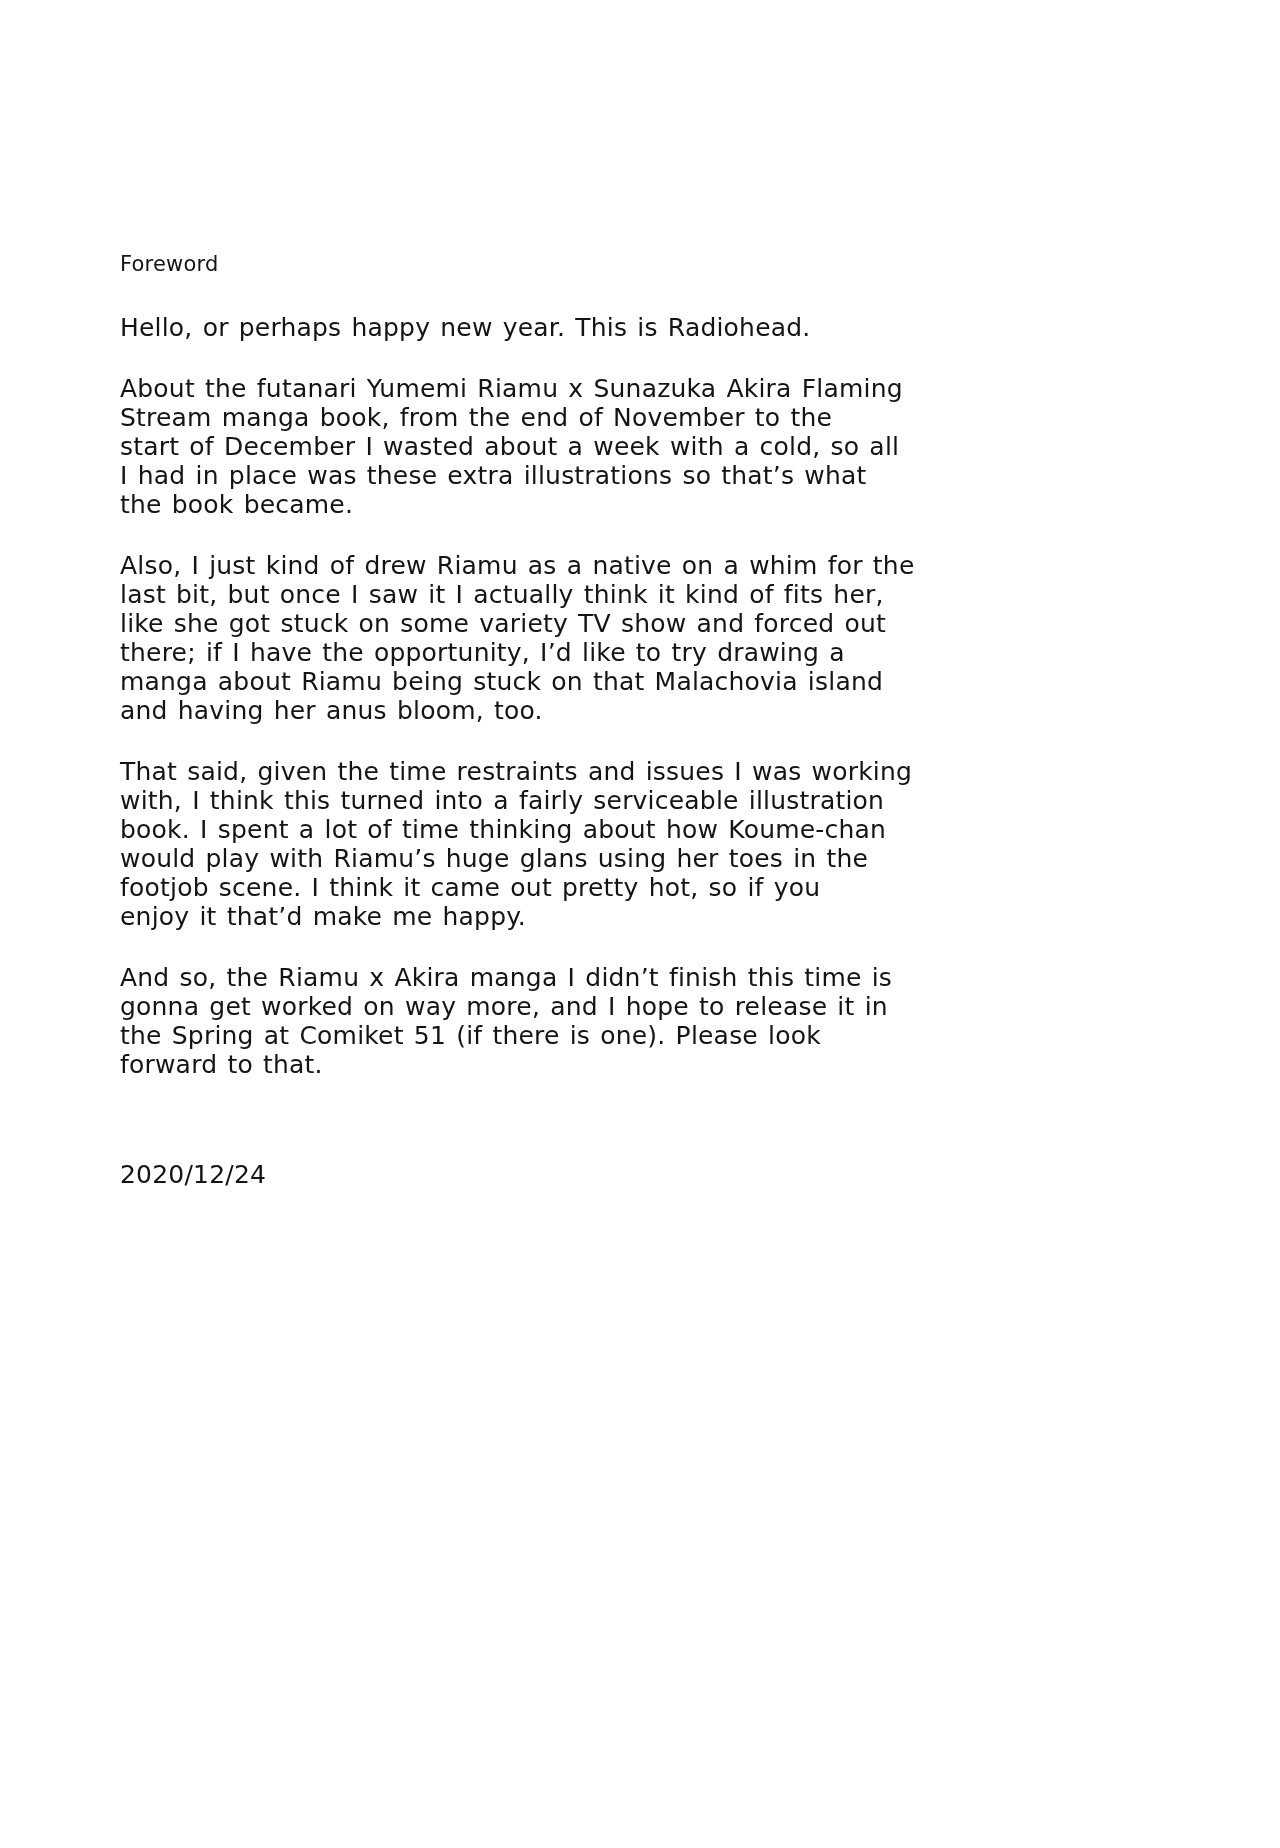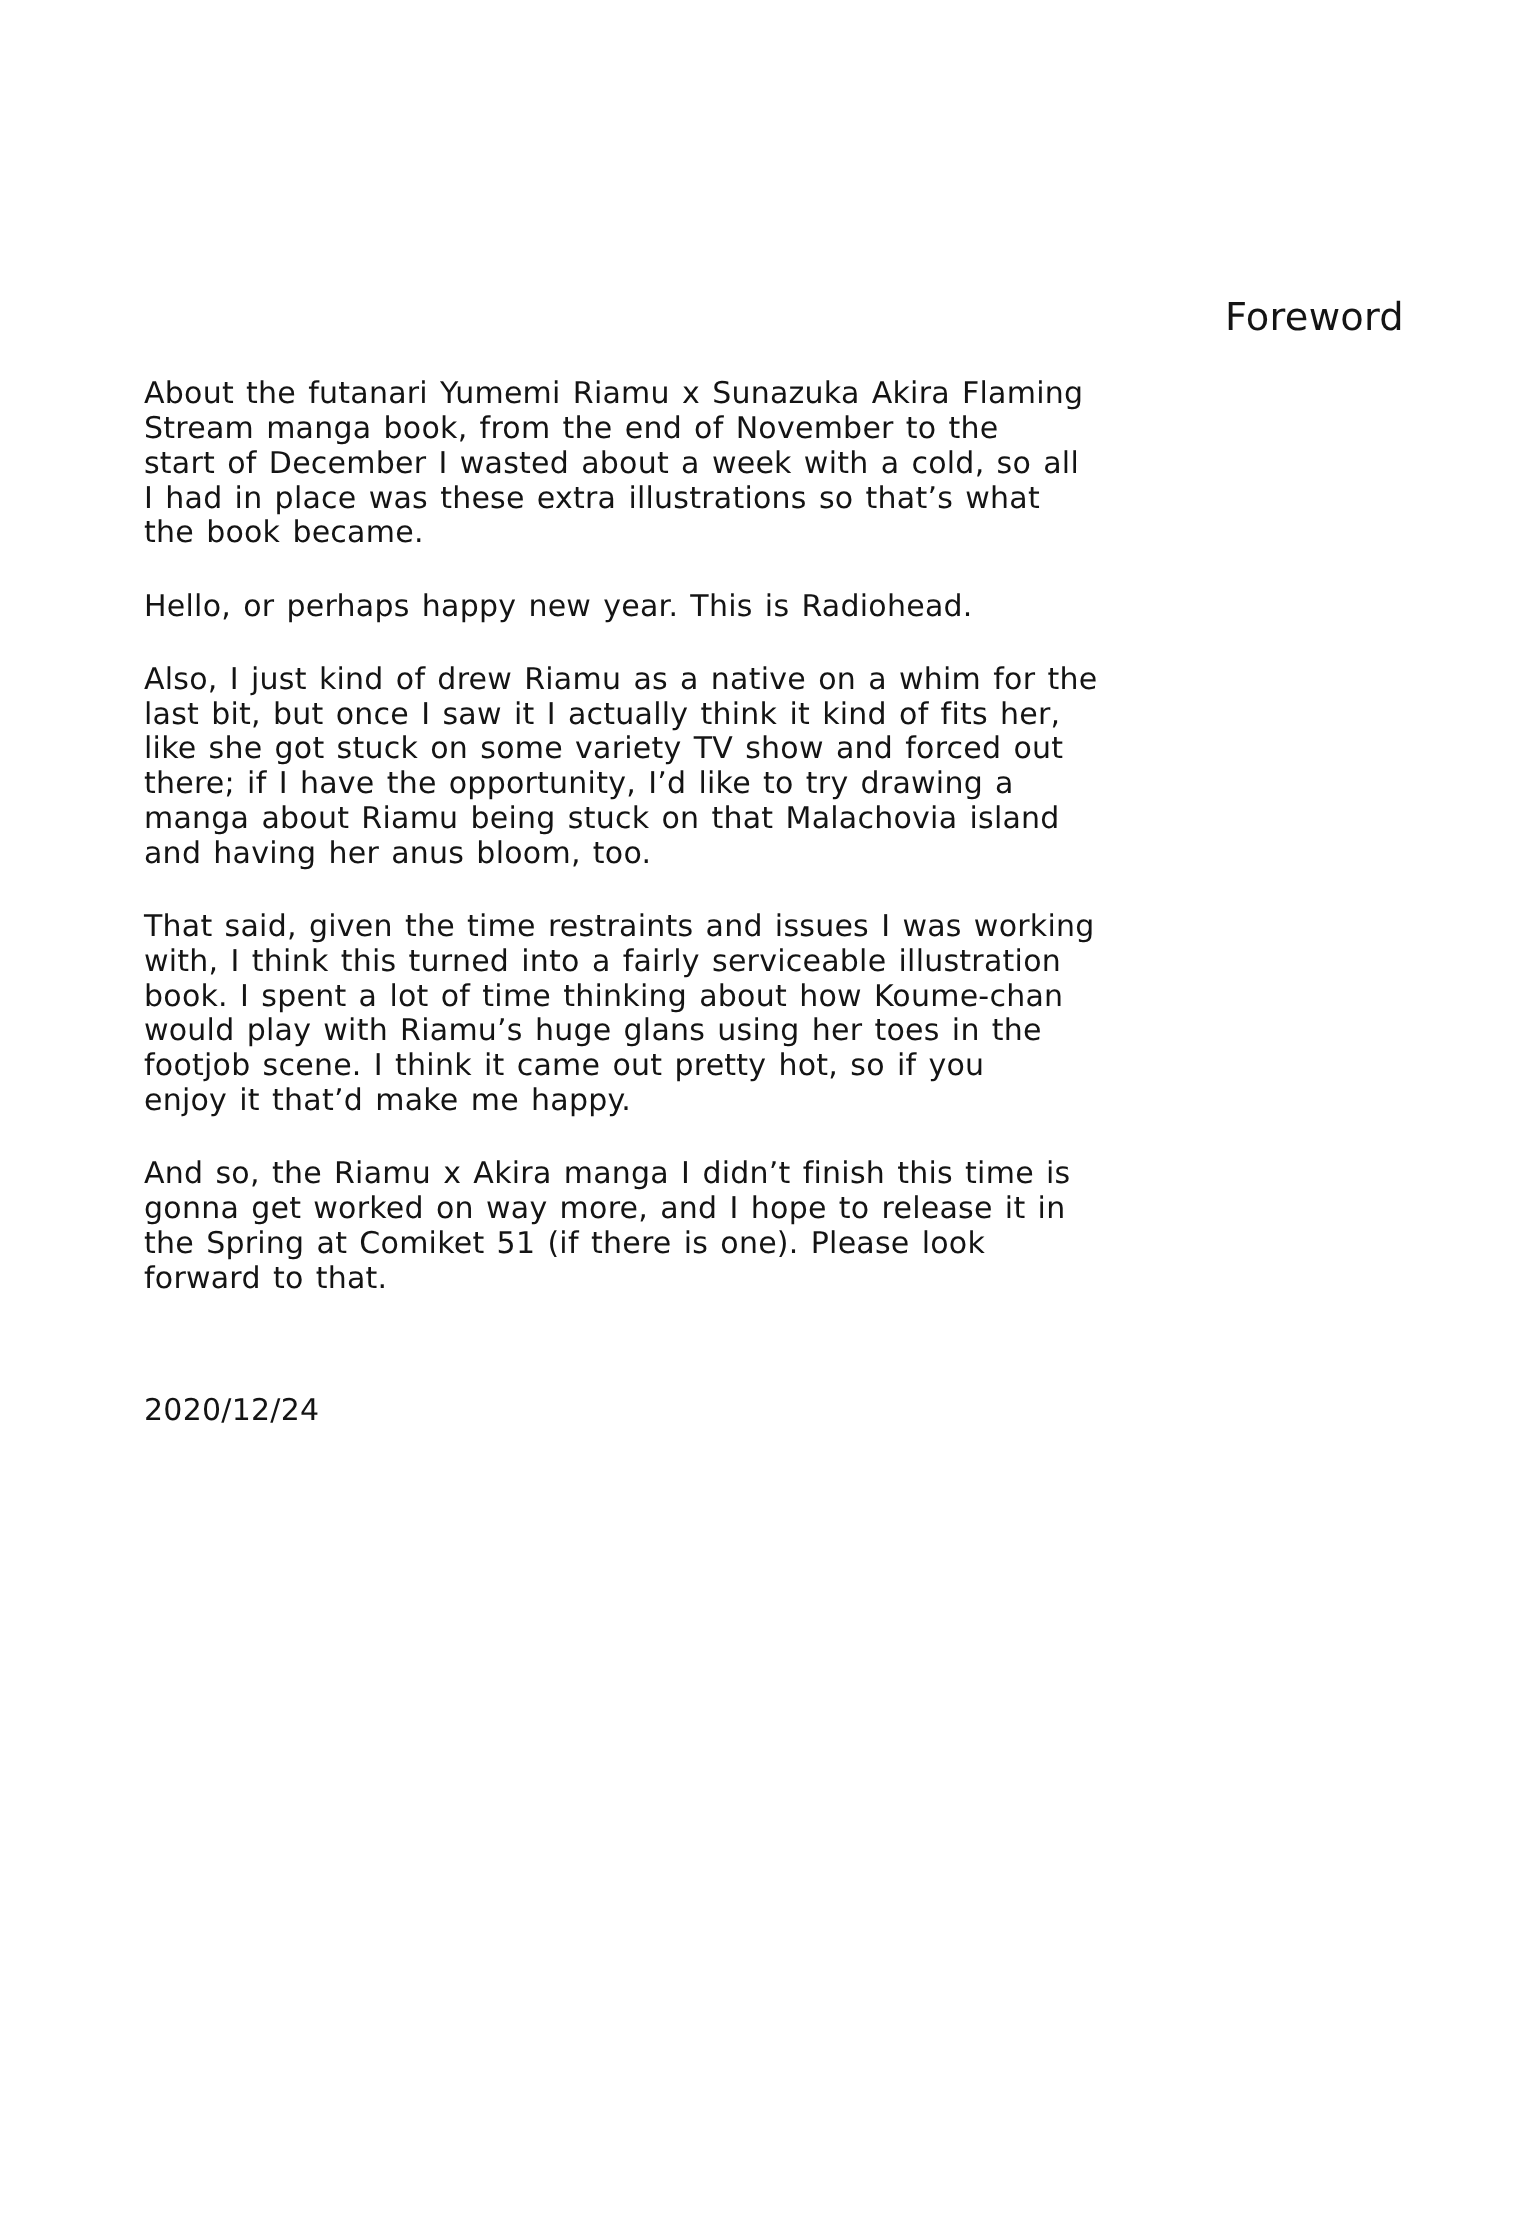--- a/index.html
+++ b/index.html
@@ -22,23 +22,22 @@
     left: 120px;
     width: 1050px;
     font-size: 25px;
     line-height: 29px;
     font-weight: 500;
     letter-spacing: 0.2px;
     word-spacing: 2px;
   }
   .title {
     margin: 0 0 34px 0;
-    font-size: 32px;
+    font-size: 21px;
     font-weight: 500;
-    text-align: right;
   }
   .para {
     margin: 0 0 32px 0;
     white-space: pre-line;
   }
   .signature {
     margin-top: 27px;
     white-space: pre-line;
   }
   .sig-line {
@@ -47,27 +46,27 @@
   }
 </style>
 </head>
 <body>
 
 <div class="page">
   <div class="content">
 
     <h1 class="title">Foreword</h1>
 
+    <p class="para">Hello, or perhaps happy new year. This is Radiohead.</p>
+
     <p class="para">About the futanari Yumemi Riamu x Sunazuka Akira Flaming
 Stream manga book, from the end of November to the
 start of December I wasted about a week with a cold, so all
 I had in place was these extra illustrations so that’s what
 the book became.</p>
-
-    <p class="para">Hello, or perhaps happy new year. This is Radiohead.</p>
 
     <p class="para">Also, I just kind of drew Riamu as a native on a whim for the
 last bit, but once I saw it I actually think it kind of fits her,
 like she got stuck on some variety TV show and forced out
 there; if I have the opportunity, I’d like to try drawing a
 manga about Riamu being stuck on that Malachovia island
 and having her anus bloom, too.</p>
 
     <p class="para">That said, given the time restraints and issues I was working
 with, I think this turned into a fairly serviceable illustration

